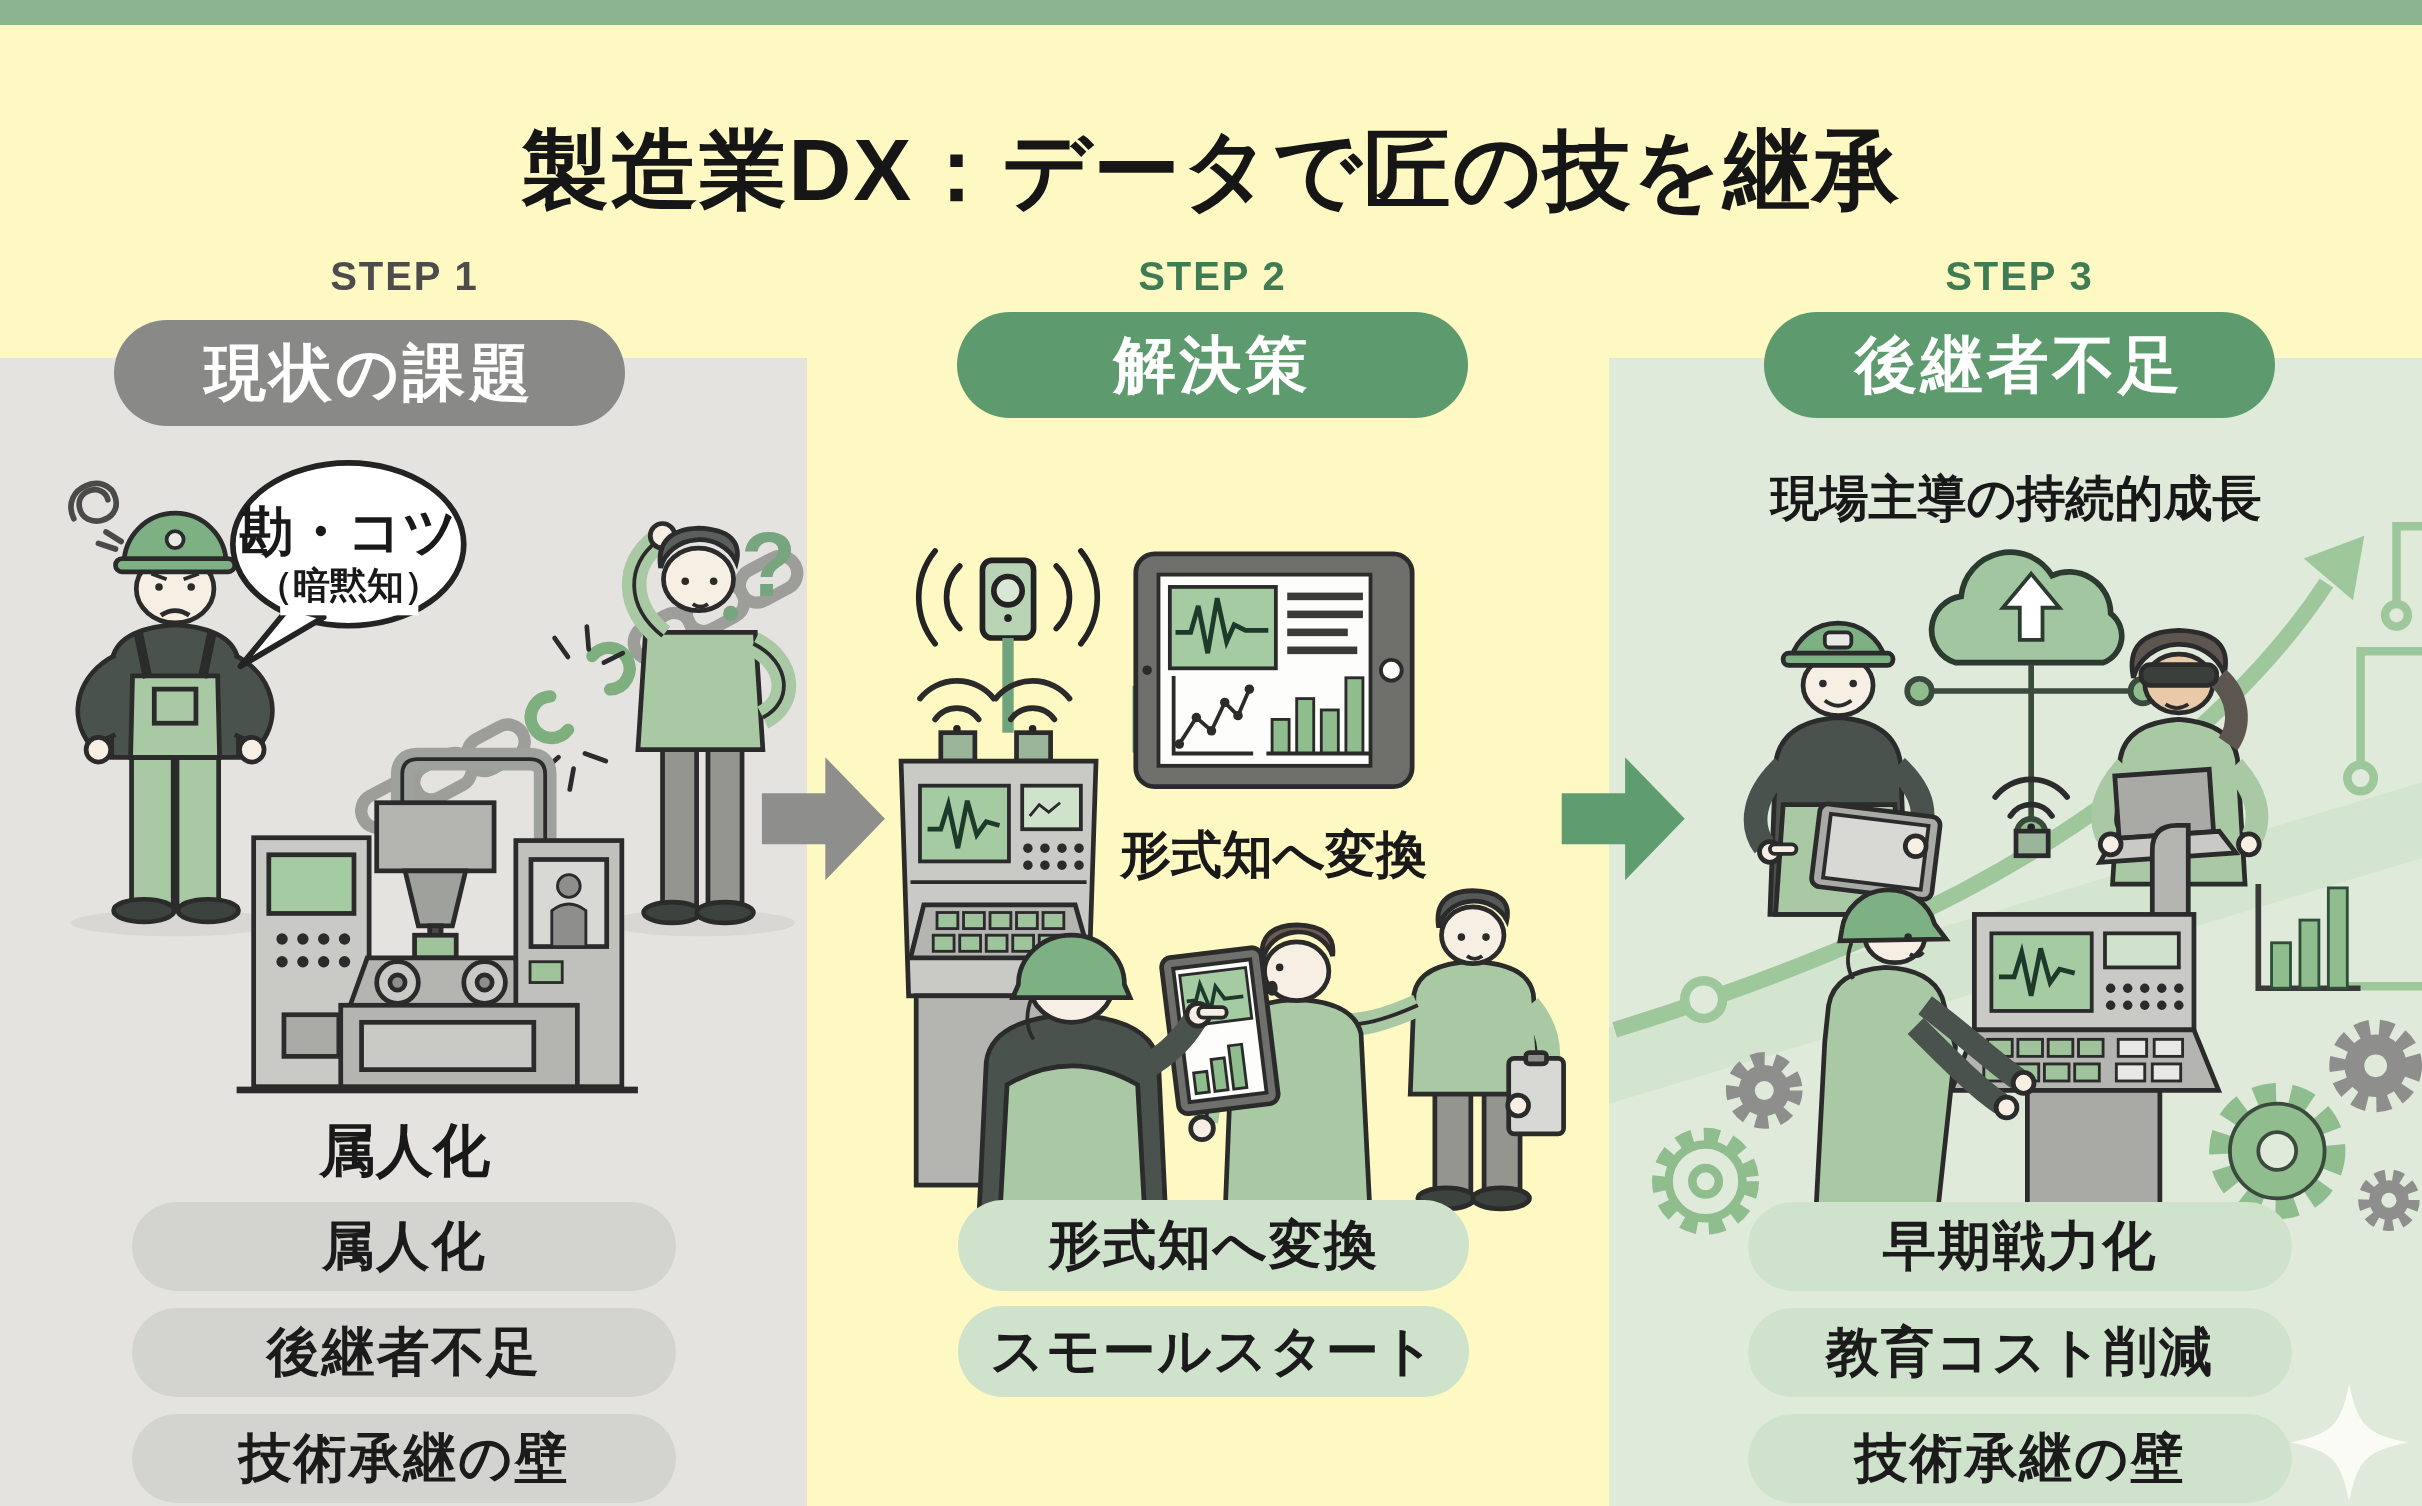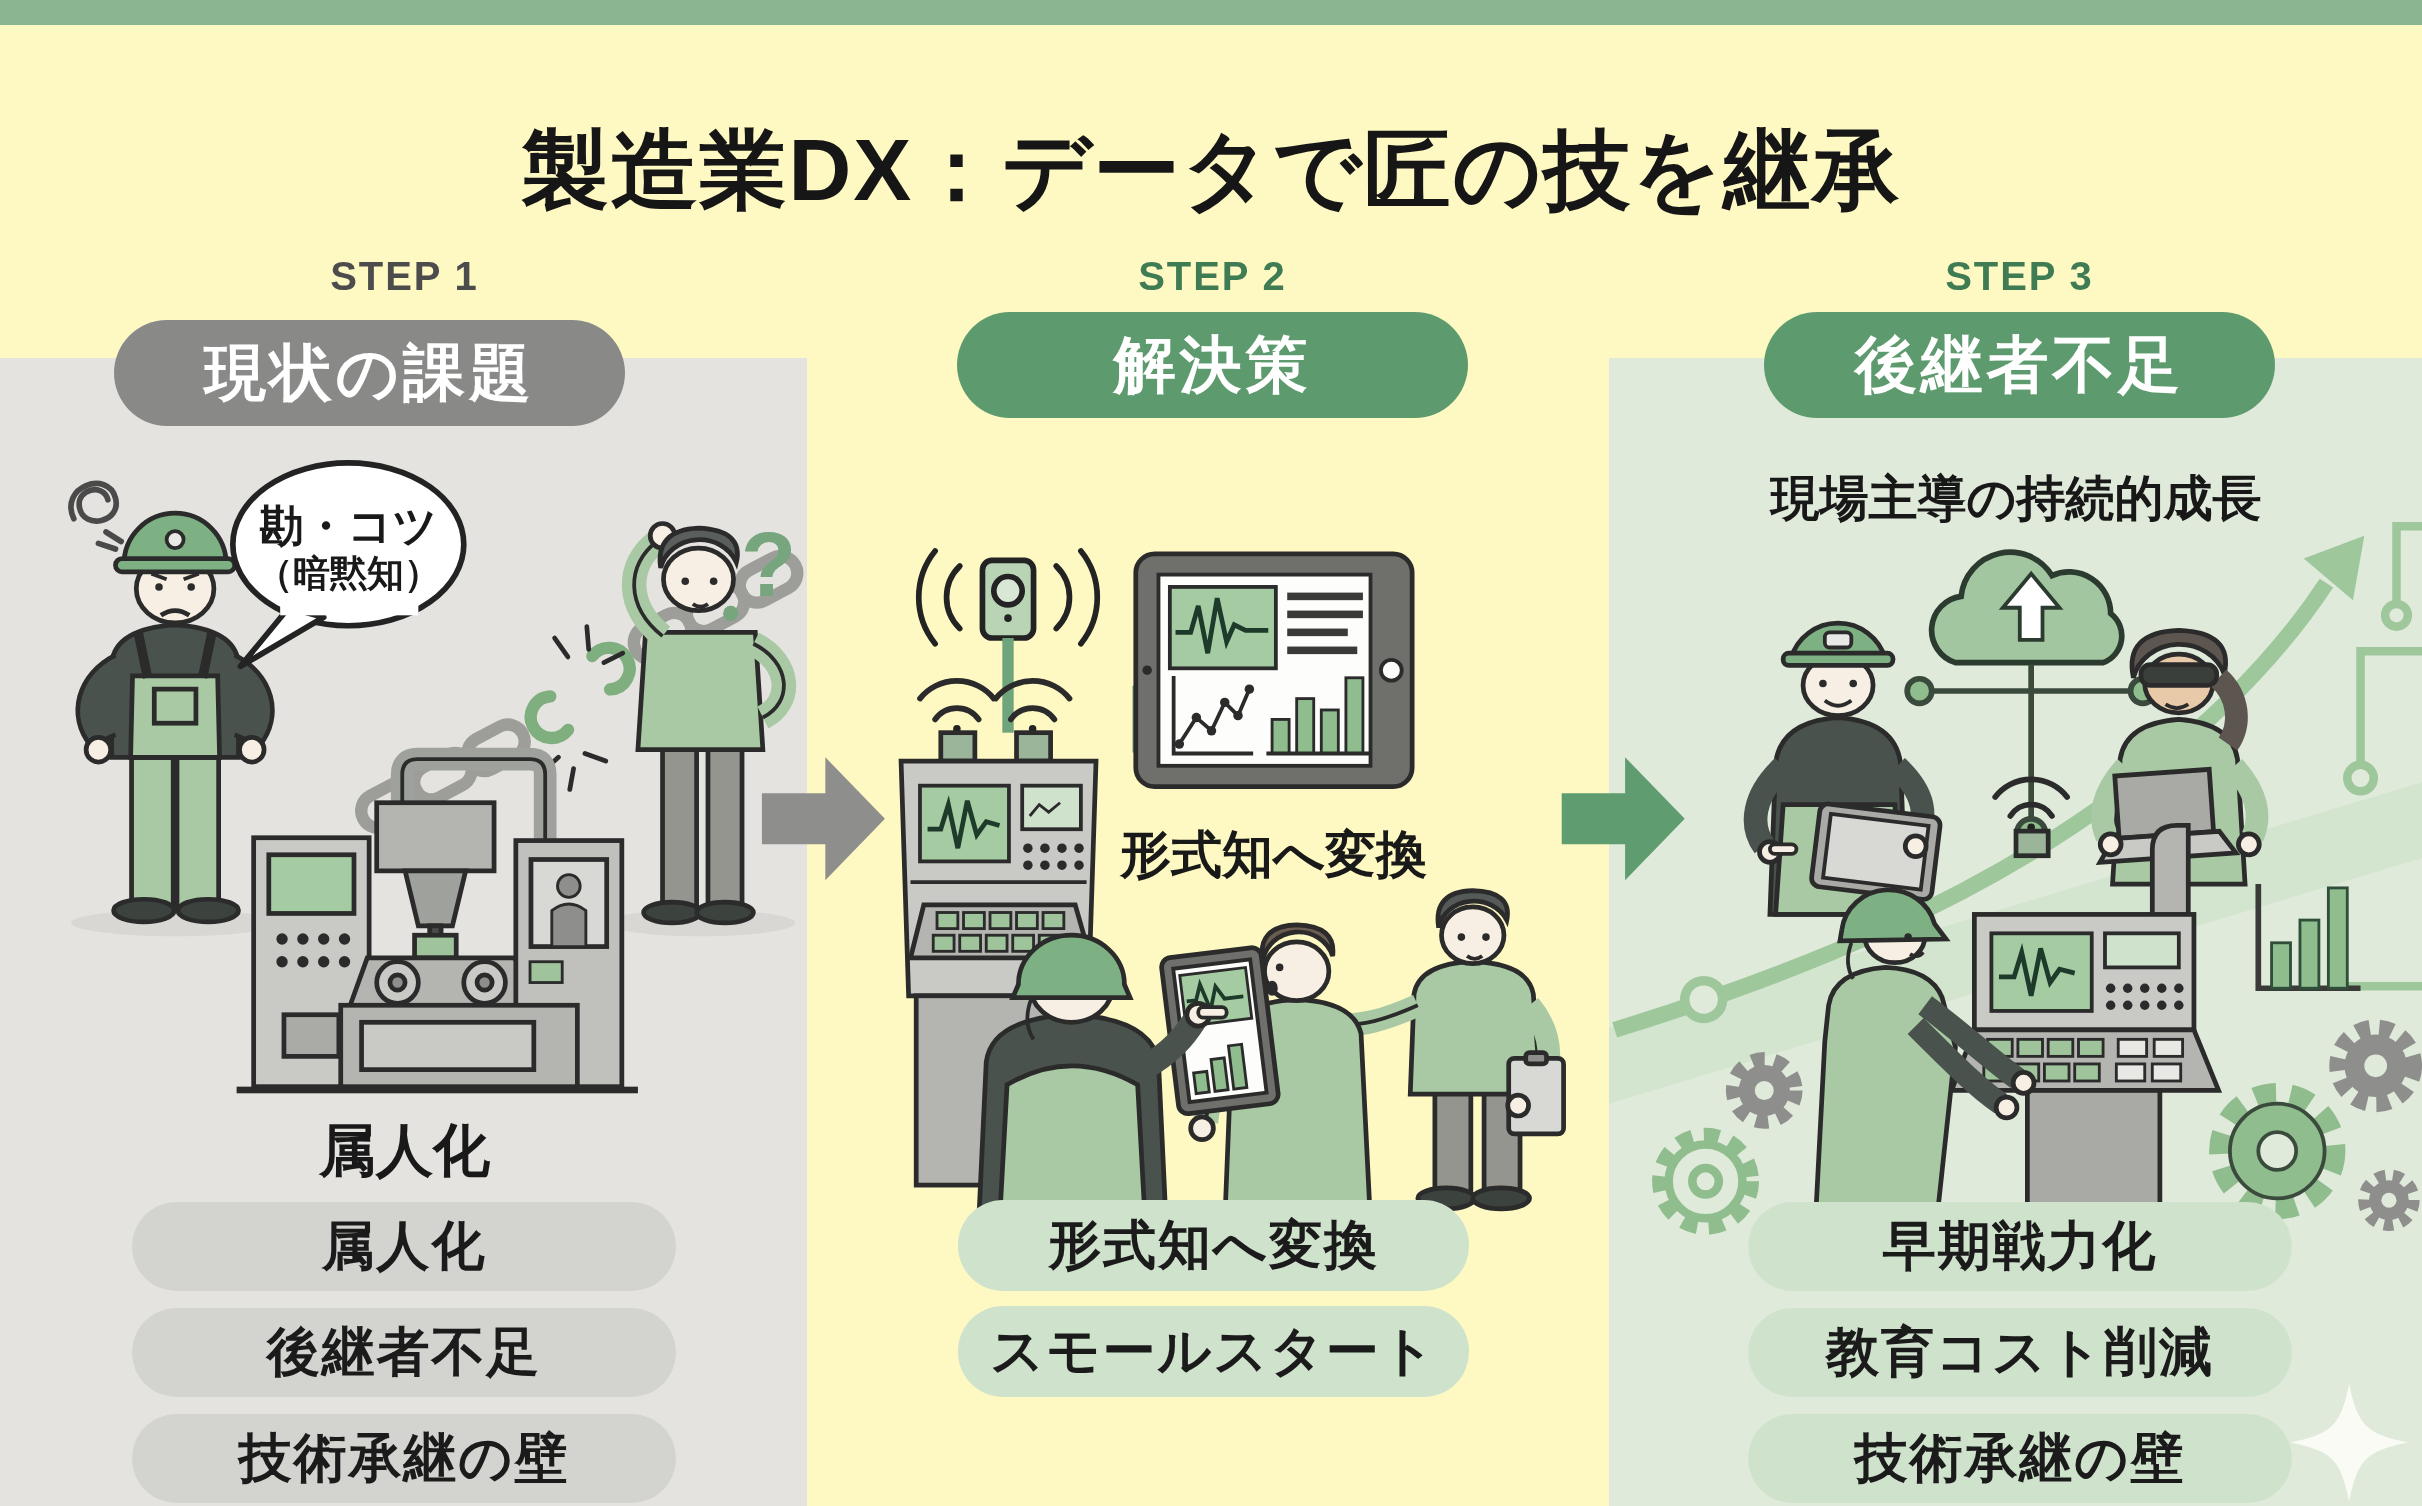--- a/index.html
+++ b/index.html
@@ -161,21 +161,21 @@
       <circle cx="601" cy="936" r="12" fill="#8e8f8d" stroke-width="3"></circle>
       <path d="M583,1000 L583,962 Q601,948 619,962 L619,1000 Z" fill="#8e8f8d" stroke-width="3"></path>
       <rect x="560" y="1016" width="34" height="22" fill="#9fc49c" stroke-width="3"></rect>
       <rect x="360" y="1062" width="250" height="86" fill="#b4b5b1"></rect>
       <rect x="382" y="1080" width="182" height="50" fill="#c9cac6"></rect>
       <rect x="250" y="1148" width="424" height="7" fill="#2b2b2b" stroke="none"></rect>
     </g>
   </svg>
 
   <div class="abs ctr bubble-text" style="left:237px;top:500px;width:223px">
-    <div style="font-size:44px">勘・コツ</div>
+    <div style="font-size:54px">勘・コツ</div>
     <div style="font-size:37px">（暗黙知）</div>
   </div>
 
   <div class="abs ctr caption" style="left:215px;top:1113px;width:379px">属人化</div>
 
   <svg width="2423" height="1507" viewBox="0 0 2560 1592">
     <polygon fill="#8e8f8d" points="805,838 872,838 872,800 935,865 872,930 872,892 805,892"></polygon>
     <polygon fill="#5f9d71" points="1650,838 1717,838 1717,800 1780,865 1717,930 1717,892 1650,892"></polygon>
   </svg>
 

